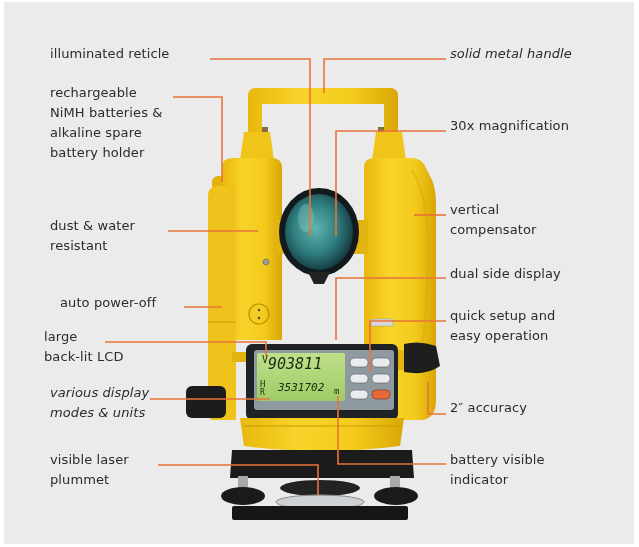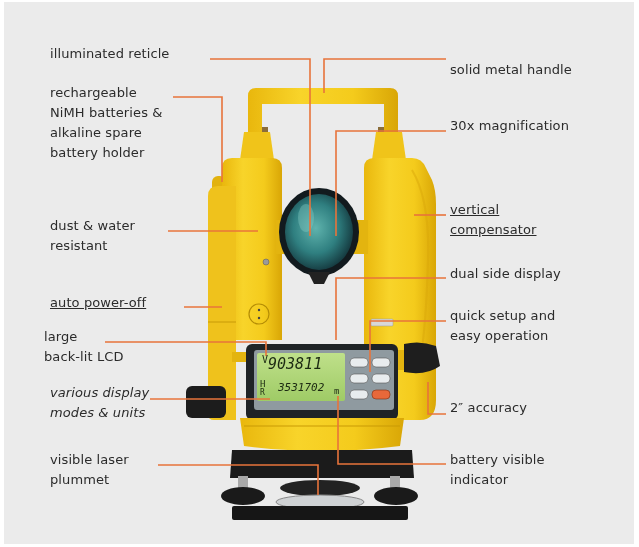--- a/index.html
+++ b/index.html
@@ -148,30 +148,30 @@
 <div class="lcd-text" style="left:278px; top:381px; font-size:11px;">3531702</div>
 <div class="lcd-text" style="left:334px; top:386px; font-size:9px; font-style:normal;">m</div>
 
 <div class="label" style="left:50px; top:44px;">illuminated reticle</div>
 <div class="label" style="left:50px; top:83px;">rechargeable
 NiMH batteries &amp;
 alkaline spare
 battery holder</div>
 <div class="label" style="left:50px; top:216px;">dust &amp; water
 resistant</div>
-<div class="label" style="left:50px; top:293px;text-decoration:underline;">auto power-off</div>
+<div class="label" style="left:60px; top:293px;">auto power-off</div>
 <div class="label" style="left:44px; top:327px;">large
 back-lit LCD</div>
 <div class="label" style="left:50px; top:383px;font-style:italic;">various display
 modes &amp; units</div>
 <div class="label" style="left:50px; top:450px;">visible laser
 plummet</div>
 
-<div class="label" style="left:450px; top:60px;">solid metal handle</div>
+<div class="label" style="left:450px; top:44px;font-style:italic;">solid metal handle</div>
 <div class="label" style="left:450px; top:116px;">30x magnification</div>
-<div class="label" style="left:450px; top:200px;text-decoration:underline;">vertical
+<div class="label" style="left:450px; top:200px;">vertical
 compensator</div>
 <div class="label" style="left:450px; top:264px;text-align:center;">dual side display</div>
 <div class="label" style="left:450px; top:306px;">quick setup and
 easy operation</div>
 <div class="label" style="left:450px; top:398px;">2″ accuracy</div>
 <div class="label" style="left:450px; top:450px;">battery visible
 indicator</div>
 
 </body></html>

